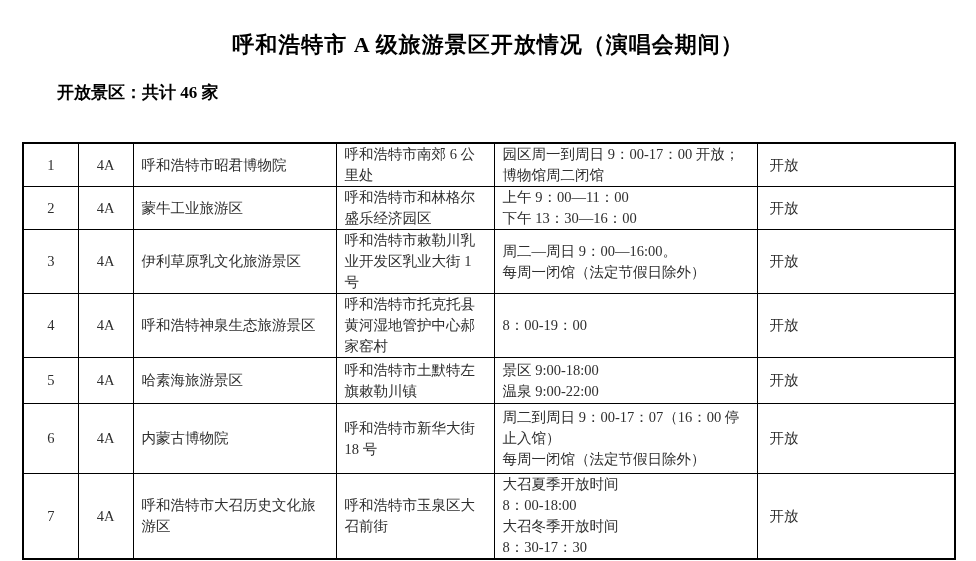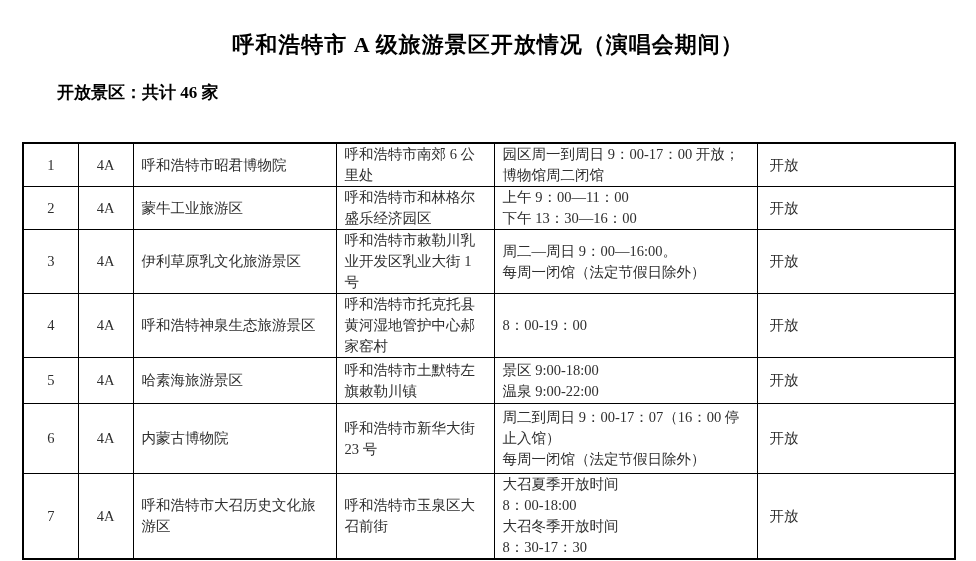--- a/index.html
+++ b/index.html
@@ -135,21 +135,21 @@
     <td class="cell-name">哈素海旅游景区</td>
     <td class="cell-addr">呼和浩特市土默特左旗敕勒川镇</td>
     <td class="cell-hours">景区 9:00-18:00
 温泉 9:00-22:00</td>
     <td class="cell-concert">开放</td>
   </tr>
   <tr class="r-5">
     <td class="cell-no">6</td>
     <td class="cell-grade">4A</td>
     <td class="cell-name">内蒙古博物院</td>
-    <td class="cell-addr">呼和浩特市新华大街 23 号</td>
+    <td class="cell-addr">呼和浩特市新华大街 18 号</td>
     <td class="cell-hours">周二到周日 9：00-17：07（16：00 停止入馆）
 每周一闭馆（法定节假日除外）</td>
     <td class="cell-concert">开放</td>
   </tr>
   <tr class="r-6">
     <td class="cell-no">7</td>
     <td class="cell-grade">4A</td>
     <td class="cell-name">呼和浩特市大召历史文化旅游区</td>
     <td class="cell-addr">呼和浩特市玉泉区大召前街</td>
     <td class="cell-hours">大召夏季开放时间

